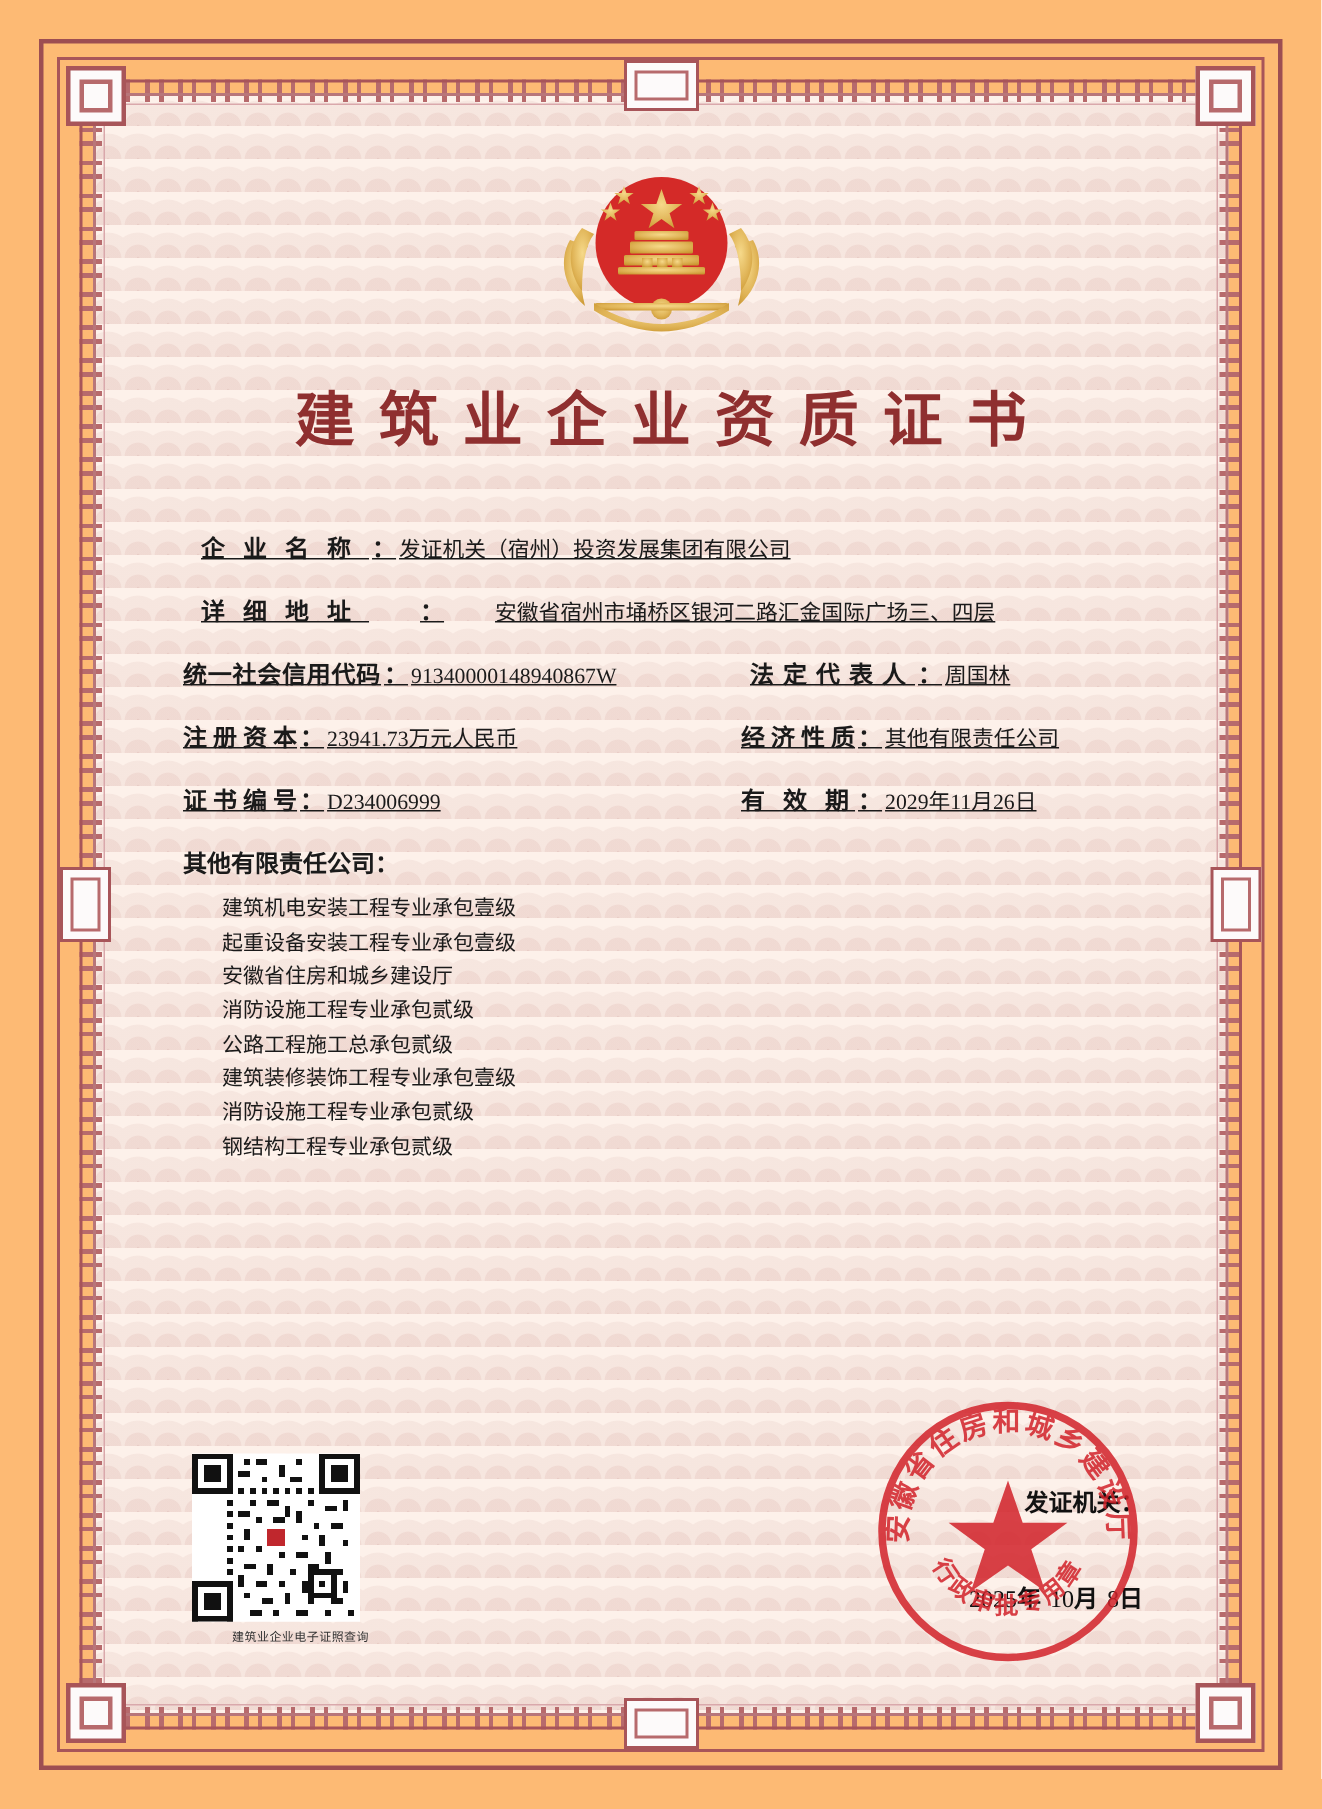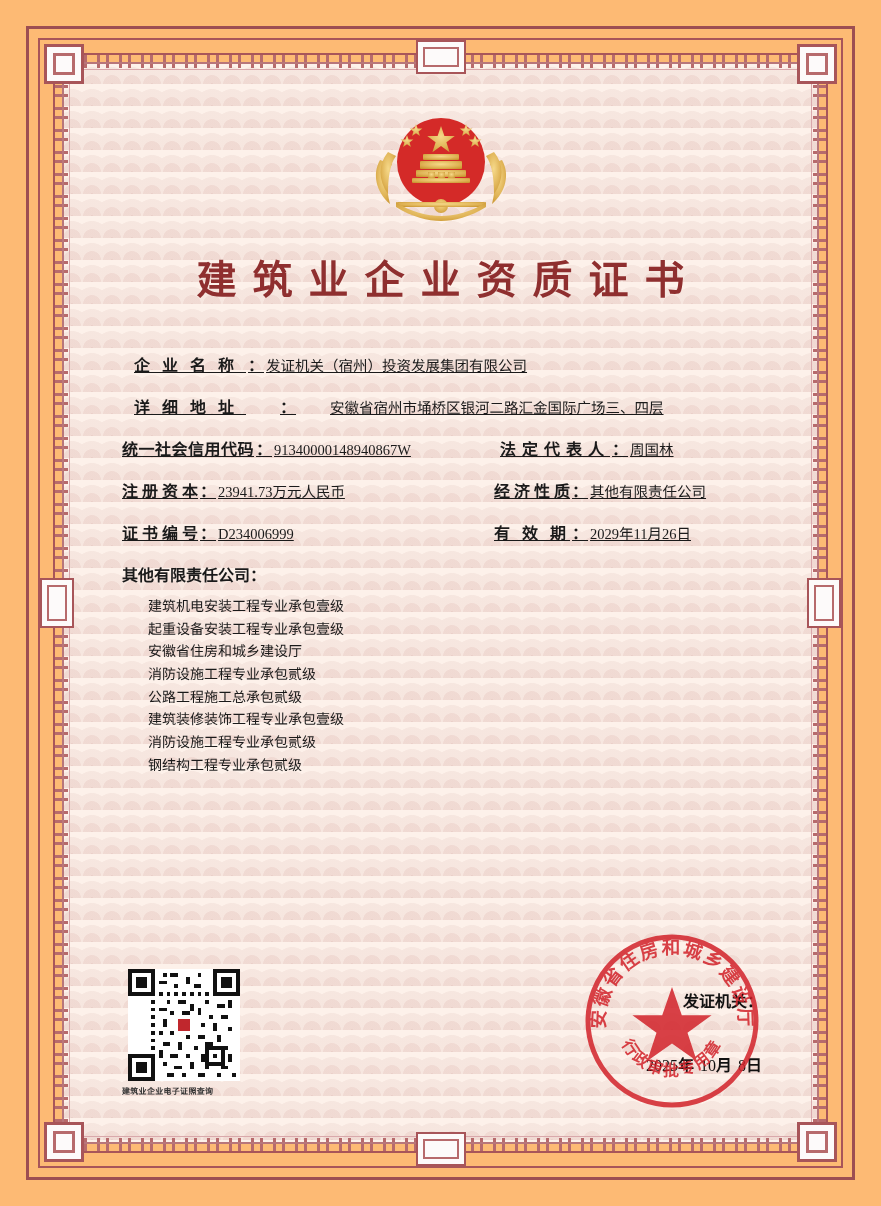--- a/index.html
+++ b/index.html
@@ -197,22 +197,21 @@
     line-height: 1.62;
     font-size: 14px;
   }
 
   
   .qr-wrap {
     position: absolute;
     left: 122px;
     bottom: 110px;
     width: 124px;
-    text-align: left;
-    font-weight: bold;
+    text-align: right;
   }
   .qr {
     width: 112px;
     height: 112px;
     margin: 0 auto;
     background: #fff;
   }
   .qr-caption {
     margin-top: 4px;
     font-size: 8px;

